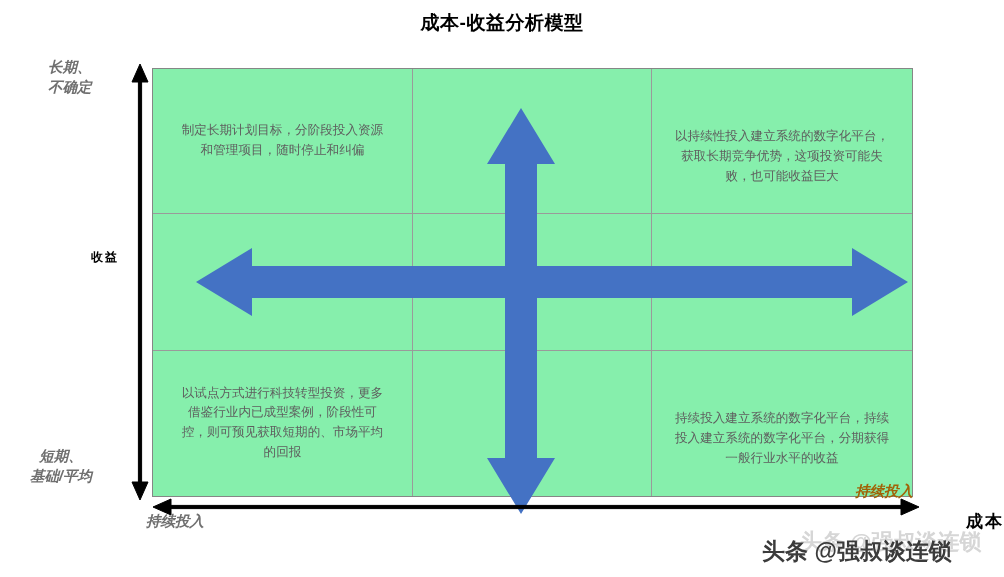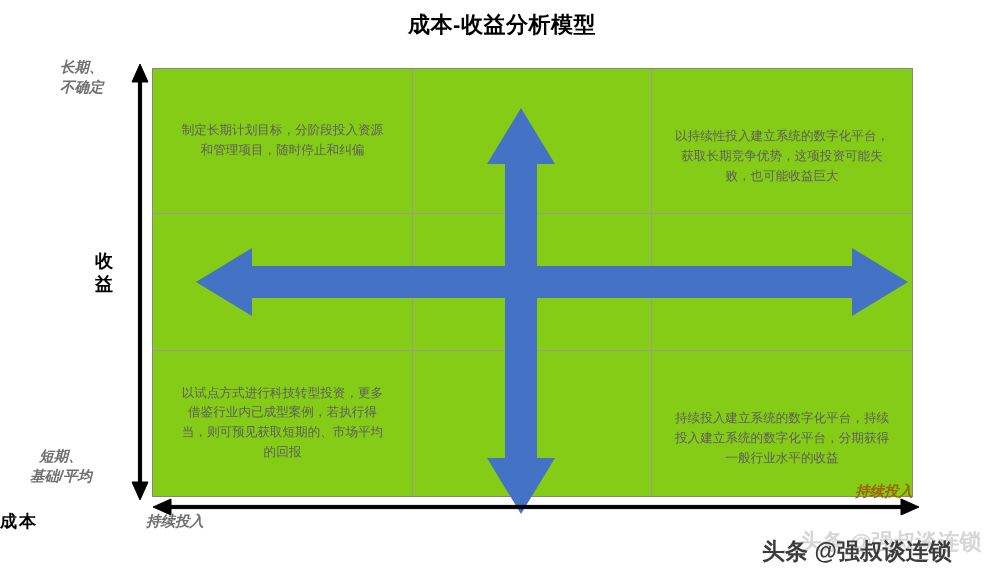--- a/index.html
+++ b/index.html
@@ -9,36 +9,36 @@
     font-family: "Liberation Sans", "DejaVu Sans", sans-serif;
     overflow: hidden;
   }
   #stage { position: relative; width: 1004px; height: 577px; background:#fff; }
 
   
   .title {
     position: absolute;
     left: 0; top: 10px; width: 1004px;
     text-align: center;
-    font-size: 22px;
+    font-size: 19px;
     font-weight: bold;
     color: #000000;
     letter-spacing: .5px;
   }
 
   
   .matrix {
     position: absolute;
     left: 152px; top: 68px;
     width: 761px; height: 429px;
     display: grid;
     grid-template-columns: 1fr 0.92fr 1fr;
     grid-template-rows: 1fr 0.94fr 1fr;
     border: 1px solid #868686;
-    background: #84cc16;
+    background: #86efac;
   }
   .cell {
     border-right: 1px solid #9a9a9a;
     border-bottom: 1px solid #9a9a9a;
     display: flex;
     align-items: center;
     justify-content: center;
     padding: 6px 12px;
     position: relative;
   }
@@ -62,46 +62,47 @@
     left: 0; top: 0;
     width: 1004px; height: 577px;
     pointer-events: none;
   }
 
   
   .axis-y-title {
     position: absolute;
     left: 88px; top: 250px;
     width: 34px;
-    font-size: 18px;
+    font-size: 12px;
     font-weight: bold;
     color: #000;
     text-align: center;
     line-height: 1.3;
     letter-spacing: 2px;
   }
   .axis-x-title {
     position: absolute;
     left: 0; top: 510px; width: 1004px;
-    text-align: left;
+    text-align: right;
     font-size: 17px;
     font-weight: bold;
     color: #000;
     letter-spacing: 2px;
+    padding-left: 6px;
   }
   .corner-label {
     position: absolute;
     font-size: 14.5px;
     font-style: italic;
     font-weight: bold;
     color: #6f6f6f;
     line-height: 1.35;
     white-space: pre-line;
   }
-  .lbl-topleft   { left: 60px;  top: 58px;  text-align: left; }
+  .lbl-topleft   { left: 48px;  top: 58px;  text-align: left; }
   .lbl-botleft   { left: 30px;  top: 447px; text-align: center; }
   .lbl-xleft     { left: 146px; top: 512px; }
   .lbl-xright    { left: 855px; top: 482px; color: #a16207; }
 
   
   .watermark {
     position: absolute;
     left: 762px; top: 536px;
     font-size: 23px;
     font-weight: bold;
@@ -132,21 +133,21 @@
     <div class="cell"></div>
     <div class="cell tr">
       <div class="cell-text">以持续性投入建立系统的数字化平台，获取长期竞争优势，这项投资可能失败，也可能收益巨大</div>
     </div>
 
     <div class="cell"></div>
     <div class="cell"></div>
     <div class="cell"></div>
 
     <div class="cell bl">
-      <div class="cell-text">以试点方式进行科技转型投资，更多借鉴行业内已成型案例，若执行得当，则可预见获取短期的、市场平均的回报</div>
+      <div class="cell-text">以试点方式进行科技转型投资，更多借鉴行业内已成型案例，阶段性可控，则可预见获取短期的、市场平均的回报</div>
     </div>
     <div class="cell"></div>
     <div class="cell br">
       <div class="cell-text">持续投入建立系统的数字化平台，持续投入建立系统的数字化平台，分期获得一般行业水平的收益</div>
     </div>
   </div>
 
   <svg class="arrow-svg" viewBox="0 0 1004 577">
 
     <g fill="#4472C4">

